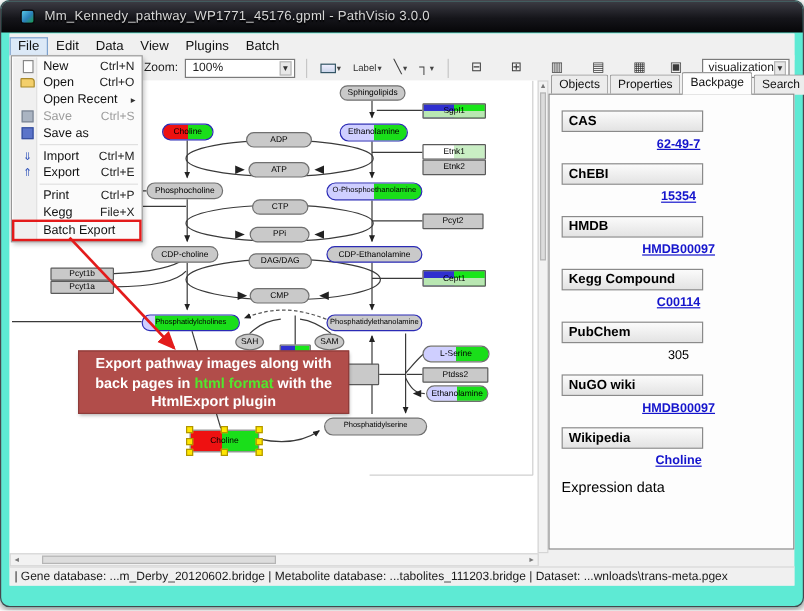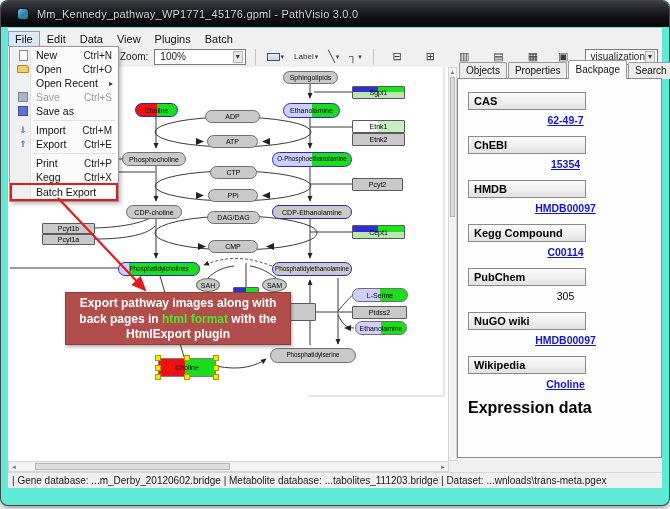--- a/index.html
+++ b/index.html
@@ -78,21 +78,21 @@
          margin-right:1px; border-radius:2px 2px 0 0; }
   .tab.active { background:#fdfdfd; position:relative; top:0px; z-index:2; padding-top:3px; margin-top:-2px; }
   .panelbody { position:absolute; left:0; top:16px; width:205px; height:380px; background:#fdfdfd;
                border:1px solid #8a8a8a; overflow:hidden; padding:12px 0 0 10px; }
   .xref-title { color:#2e6da0; font-weight:bold; font-size:12.5px; margin-bottom:14px; }
   .xsec { margin-bottom:9px; }
   .xhead { display:inline-block; min-width:118px; background:linear-gradient(#fbfbfb,#e3e3e3);
            border:1px solid #8a8a8a; font-weight:bold; font-size:11px; padding:2px 6px 2px 5px; }
   .xval { display:block; margin:4px 0 0 2px; font-size:10.5px;text-align:center; }
   a.xval { color:#1414cc; font-weight:bold; text-decoration:underline; }
-  .xfooter { font-weight:bold; font-size:16px; margin-top:4px; }
+  .xfooter { font-weight:normal; font-size:12px; margin-top:4px; }
 
   
   .statusbar { position:absolute; left:8px; top:472px; width:654px; height:16px; background:#f0f0f0;
                border-top:1px solid #d8d8d8; font-size:10px; color:#1a1a1a; display:flex;
                align-items:center; padding-left:4px; white-space:nowrap; overflow:hidden; }
 
   
   .filemenu { position:absolute; left:9px; top:46px; width:110px; background:#fbfbfb;
               border:1px solid #979797; box-shadow:2px 2px 4px rgba(0,0,0,.25); z-index:20; padding:1px; }
   .gutter { position:absolute; left:1px; top:1px; bottom:1px; width:20px; background:#f0f0f0; border-right:1px solid #e2e2e2; }
@@ -393,21 +393,21 @@
       </div>
       <div class="msep"></div>
       <div class="mrow">
         <span class="micon"></span>
         <span class="mlabel">Print</span>
         <span class="mshort">Ctrl+P</span>
       </div>
       <div class="mrow">
         <span class="micon"></span>
         <span class="mlabel">Kegg</span>
-        <span class="mshort">Ctrl+X</span>
+        <span class="mshort">File+X</span>
       </div>
       <div class="mrow batch">
         <span class="micon"></span>
         <span class="mlabel">Batch Export</span>
       </div>
     </div>
 
     <div class="callout">
       <span>Export pathway images along with back pages in </span><span class="hl">html format</span><span> with the HtmlExport plugin</span>
     </div>

